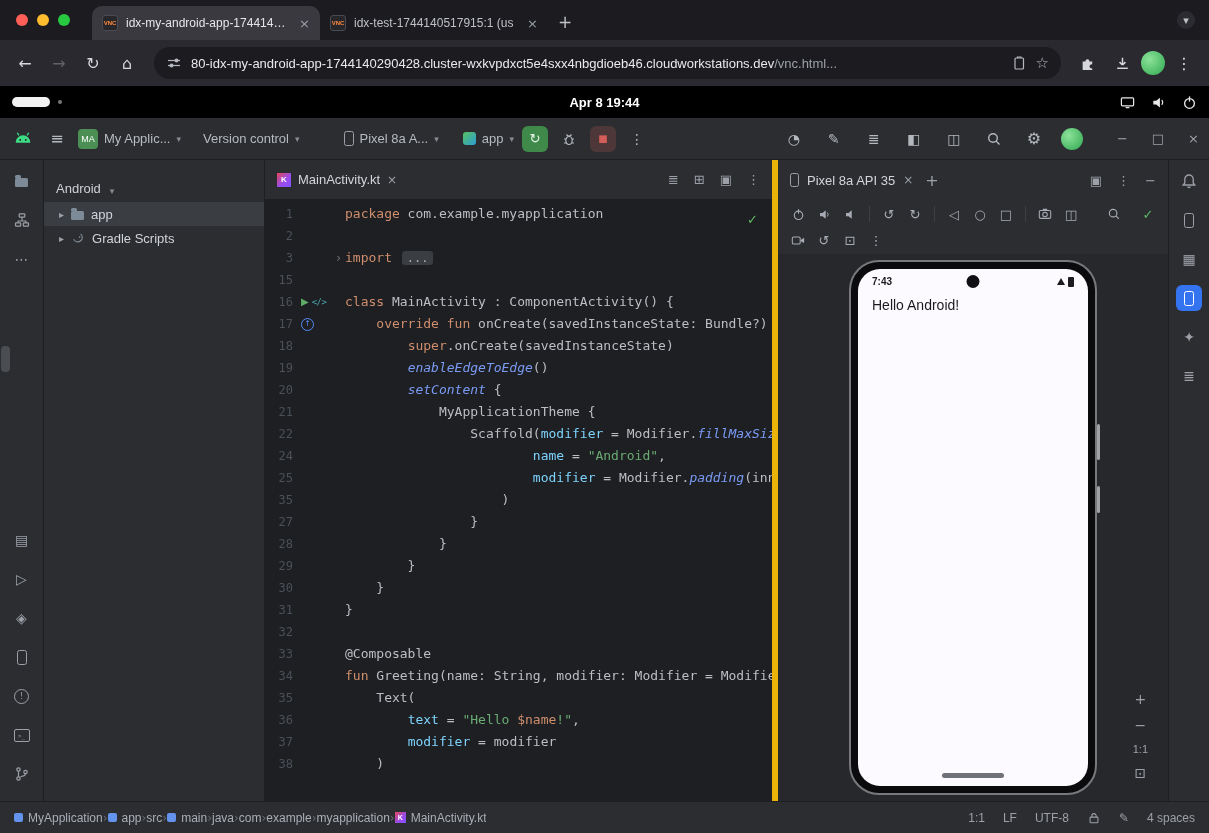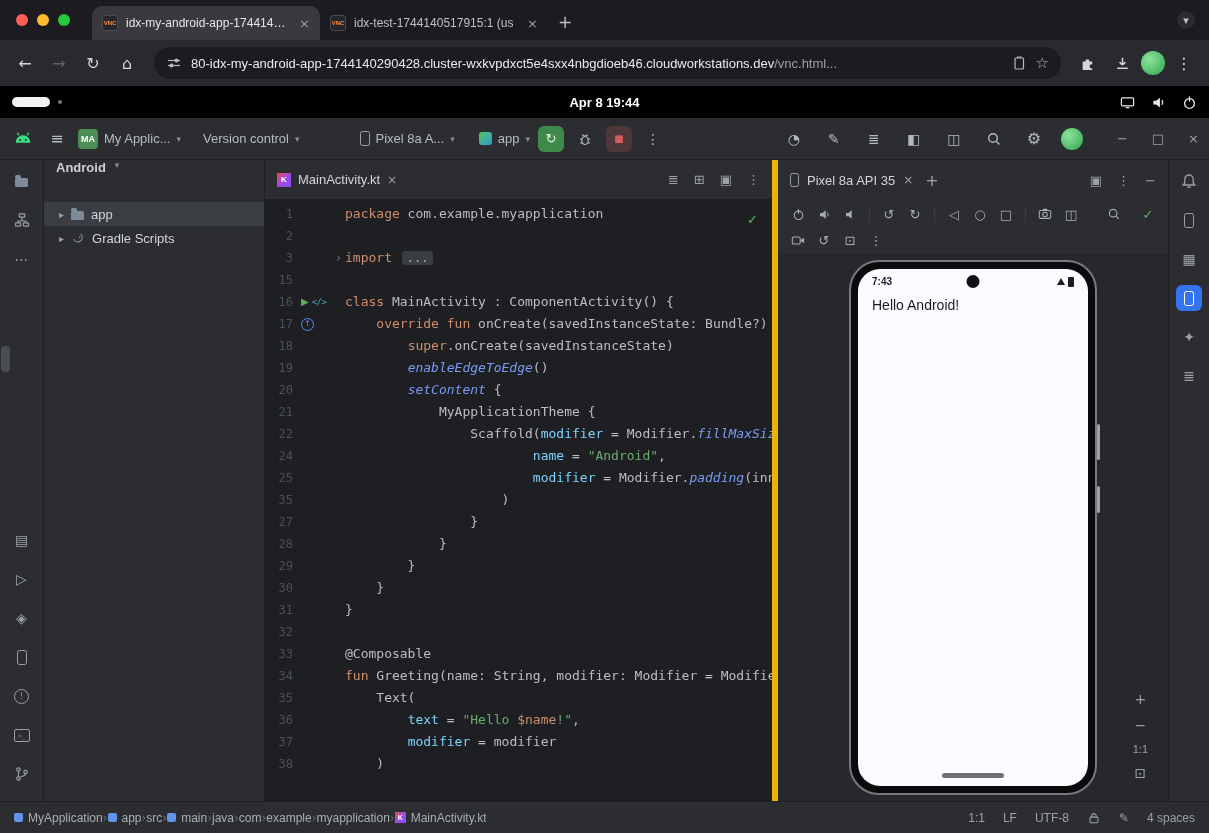--- a/index.html
+++ b/index.html
@@ -36,24 +36,24 @@
 
 .vncbar{position:absolute;top:86px;left:0;width:1209px;height:32px;background:#000;color:#e9e9e9}
 .vnc-pill{position:absolute;left:12px;top:11px;width:38px;height:10px;border-radius:5px;background:#f2f2f2}
 .vnc-dot{position:absolute;left:58px;top:14px;width:4px;height:4px;border-radius:50%;background:#777}
 .vnc-clock{position:absolute;inset:0;display:flex;align-items:center;justify-content:center;font-size:13px;font-weight:bold;color:#fff}
 .vnc-right{position:absolute;right:12px;top:0;height:32px;display:flex;align-items:center;gap:16px}
 
 
 .sbar{position:absolute;top:118px;left:0;width:1209px;height:42px;background:#2b2d30;border-bottom:1px solid #1e1f22;display:flex;align-items:center;padding:0 10px;gap:8px;color:#b7bbc2;font-size:13px}
 .tb-group{display:flex;align-items:center;gap:6px;flex:none}
-.tb-group.device{margin-left:52px}
+.tb-group.device{margin-left:36px}
 .tb-group.right{margin-left:auto;gap:14px}
 .chev{color:#888c93;font-size:9px}
-.ma{width:20px;height:20px;border-radius:4px;background:#4c8f54;color:#fff;font-size:9px;font-weight:bold;display:flex;align-items:center;justify-content:center}
+.ma{width:20px;height:20px;border-radius:4px;background:#4c8f54;color:#fff;font-size:9px;font-weight:normal;display:flex;align-items:center;justify-content:center}
 .tb-ic{width:26px;height:26px;display:flex;align-items:center;justify-content:center;color:#b4b8bf;font-size:14px;border-radius:6px;flex:none}
 .run-btn{width:26px;height:26px;border-radius:6px;background:#3f8a4a;color:#e3f3e5;font-size:13px;display:flex;align-items:center;justify-content:center}
 .stop-btn{width:26px;height:26px;border-radius:6px;background:rgba(207,91,86,.22);color:#d35d58;font-size:10px;display:flex;align-items:center;justify-content:center}
 .rc-icon{width:13px;height:13px;border-radius:3px;background:linear-gradient(135deg,#57c15c,#2d9ed8)}
 .icon-phone{width:10px;height:15px;border:1.4px solid currentColor;border-radius:2.5px;display:inline-block;flex:none}
 .win{display:flex;gap:24px;margin-left:20px;color:#9da0a8;font-size:13px}
 
 
 .main{position:absolute;top:160px;left:0;width:1209px;height:641px;display:flex;background:#2b2d30}
 .strip{width:44px;flex:none;display:flex;flex-direction:column;align-items:center;padding-top:8px;gap:13px;position:relative}
@@ -63,21 +63,21 @@
 .tool-ic.active{background:#3574f0;color:#fff}
 .lower{display:flex;flex-direction:column;gap:13px;margin-top:242px}
 .handle{position:absolute;left:1px;top:186px;width:9px;height:26px;border-radius:4px;background:#4a4d51}
 .icon-folder{position:relative;width:13px;height:9px;background:#7d8b99;border-radius:1.5px;margin-top:3px;flex:none}
 .icon-folder::before{content:"";position:absolute;top:-3px;left:0;width:6px;height:3px;background:#7d8b99;border-radius:1.5px 1.5px 0 0}
 .icon-problems{width:15px;height:15px;border-radius:50%;border:1.3px solid currentColor;font-size:8px;display:flex;align-items:center;justify-content:center}
 .icon-term{width:16px;height:13px;border:1.3px solid currentColor;border-radius:2px;font-size:6px;display:flex;align-items:center;justify-content:center;font-family:"DejaVu Sans Mono",monospace}
 
 
 .project{width:221px;flex:none;border-right:1px solid #1e1f22;background:#2b2d30;font-size:13px;color:#bcbec4}
-.proj-head{height:36px;display:flex;align-items:flex-start;gap:9px;padding:0 12px;font-weight:bold;color:#ced0d6}
+.proj-head{height:36px;display:flex;align-items:flex-end;gap:9px;padding:0 12px;font-weight:normal;color:#ced0d6}
 .tree{padding-top:6px}
 .tree-row{height:24px;display:flex;align-items:center;gap:7px;padding:0 10px 0 15px;color:#d0d3d9}
 .tree-row.selected{background:#3a3d41}
 .arr{color:#9da0a8;font-size:10px}
 .gradle-ic{flex:none}
 
 
 .editor{flex:1;min-width:0;background:#1e1f22;position:relative}
 .ed-tabs{height:40px;background:#2b2d30;border-bottom:1px solid #1e1f22;display:flex;align-items:center}
 .ed-tab{height:40px;display:flex;align-items:center;gap:7px;padding:0 12px;font-size:13px;color:#d3d5db}

